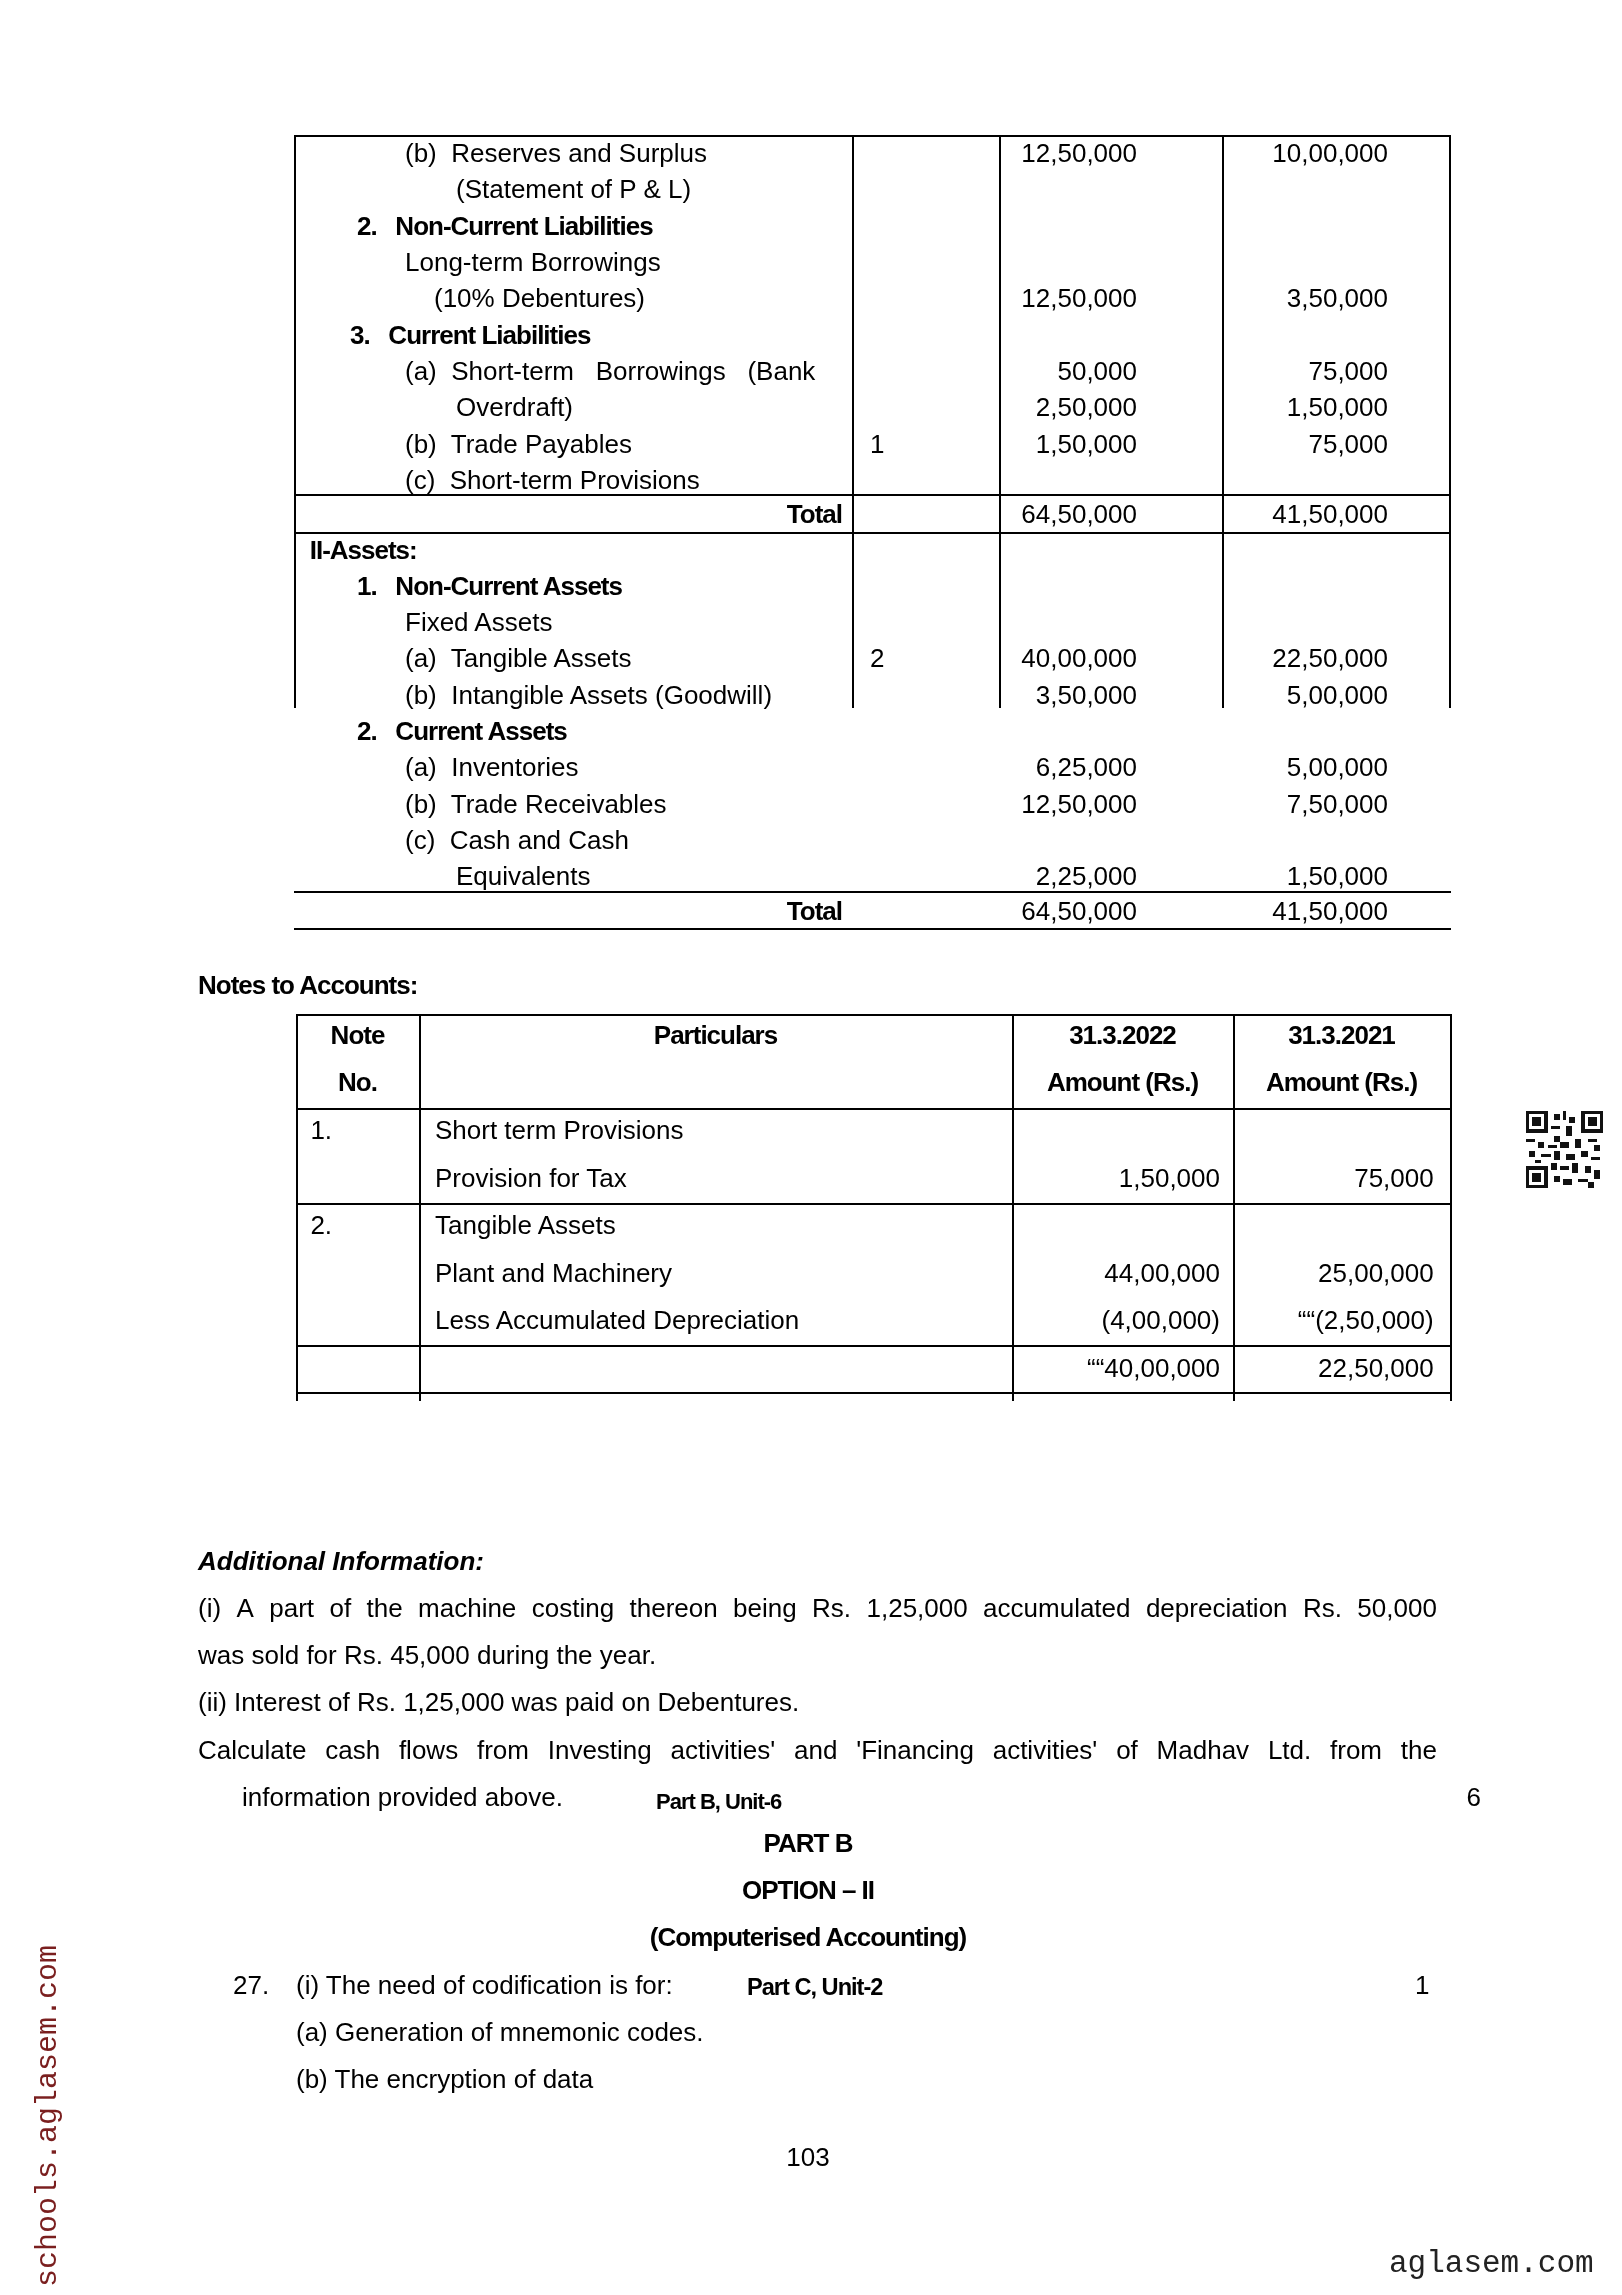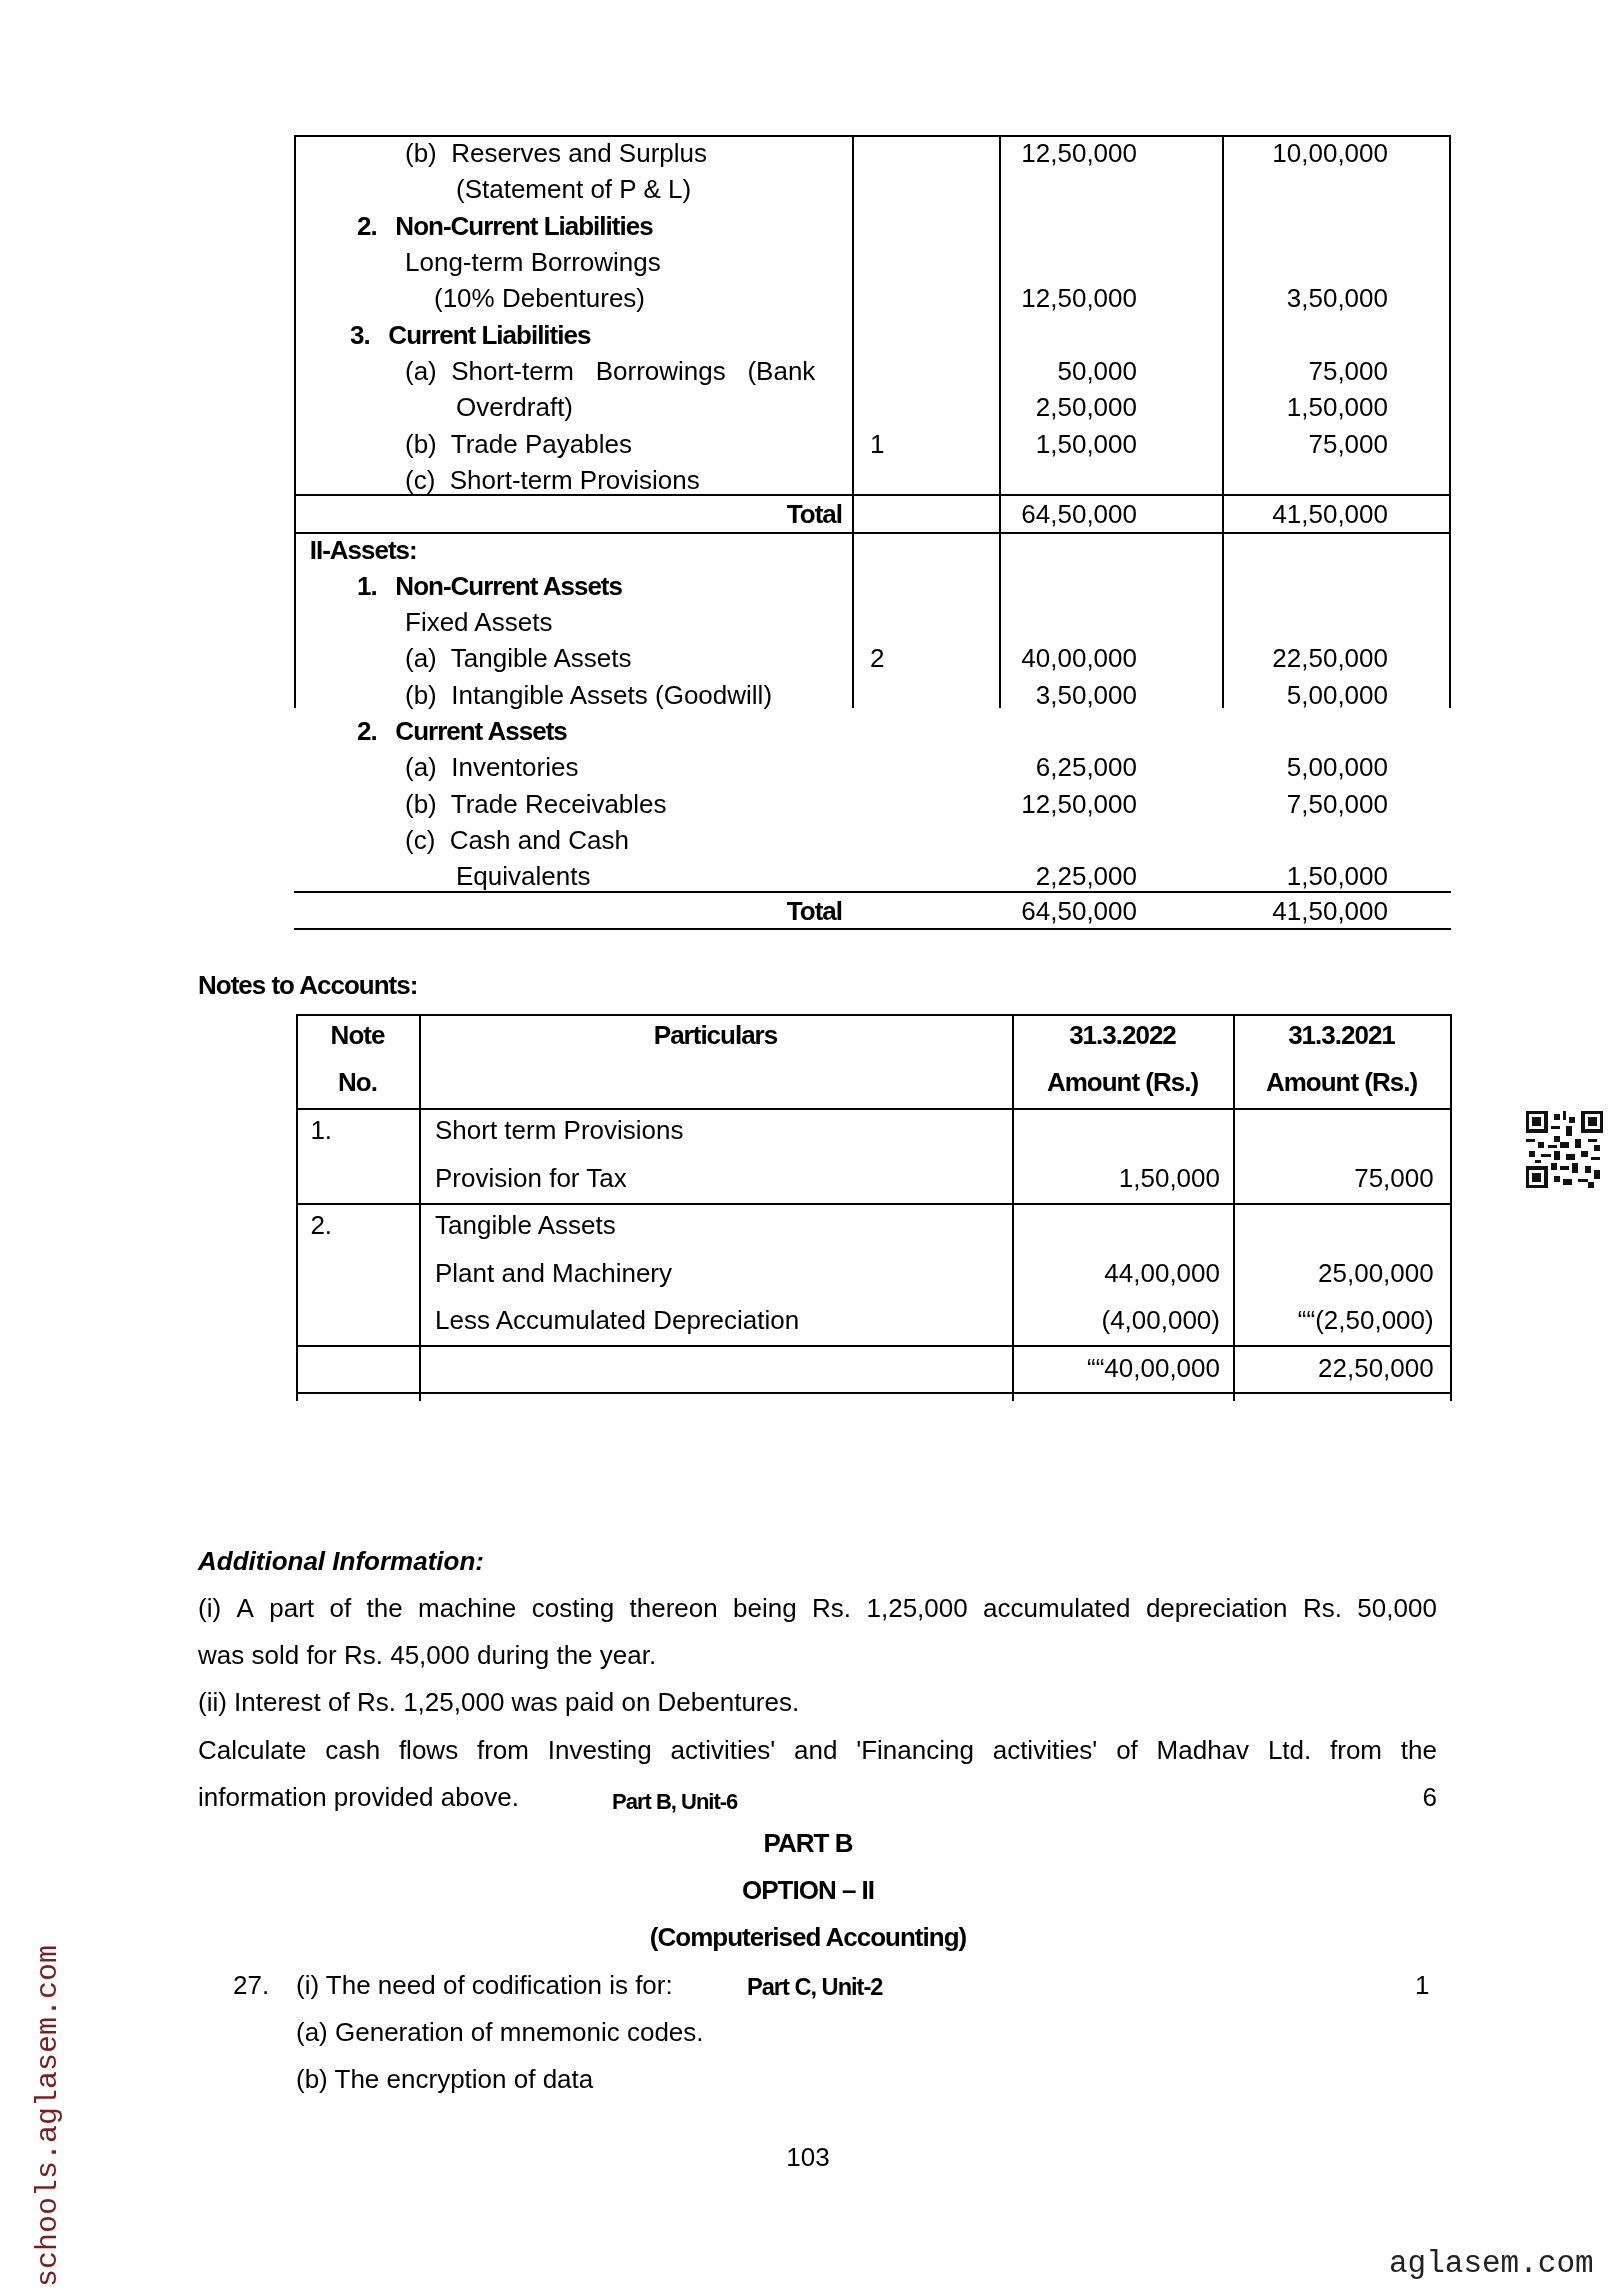--- a/index.html
+++ b/index.html
@@ -306,21 +306,21 @@
     <span>activities'</span>
     <span>and</span>
     <span>'Financing</span>
     <span>activities'</span>
     <span>of</span>
     <span>Madhav</span>
     <span>Ltd.</span>
     <span>from</span>
     <span>the</span>
   </div>
-<div class="para" style="top:1784px;">
+<div class="para" style="top:1784px;margin-left:44px;">
   <span>information provided above.</span>
   <span class="abs" style="left:414px; top:7px; font-size:22px; font-weight:bold; letter-spacing:-1px;">Part B, Unit-6</span>
   <span class="abs" style="right:0; top:0;">6</span>
 </div>
 
 <div class="center" style="top:1830px;">PART B</div>
 <div class="center" style="top:1877px;">OPTION – II</div>
 <div class="center" style="top:1924px;">(Computerised Accounting)</div>
 
 <div class="abs t" style="left:233px; top:1972px;">27.</div>

